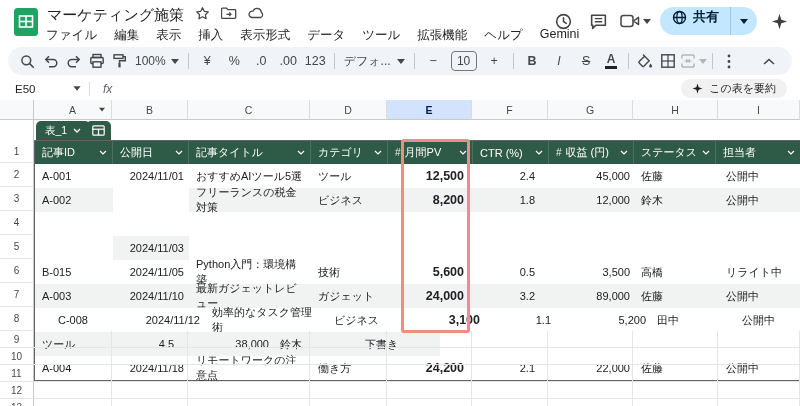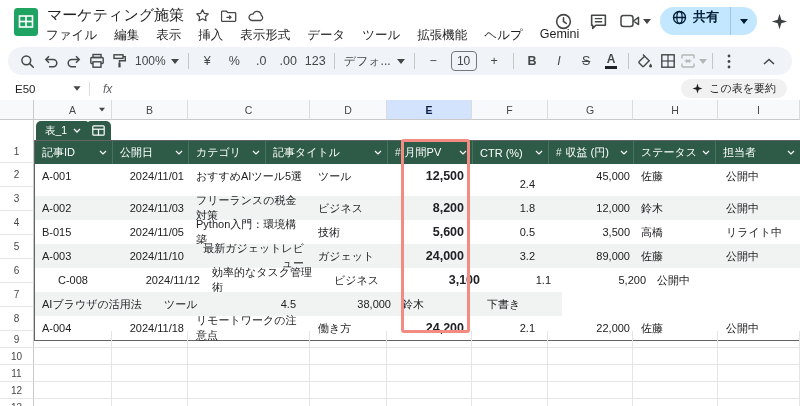--- a/index.html
+++ b/index.html
@@ -1,21 +1,21 @@
 <!DOCTYPE html>
 <html><head>
 <meta charset="utf-8">
 <style>
   html,body{margin:0;padding:0;background:#fff;}
   .app{position:relative;width:800px;height:406px;background:#fff;overflow:hidden;
        font-family:"Liberation Sans","DejaVu Sans",sans-serif;color:#1f1f1f;}
   svg{display:block;}
   
   .logo{position:absolute;left:13px;top:7px;}
-  .title-row{position:absolute;left:47px;top:6px;display:flex;align-items:center;gap:11px;}
+  .title-row{position:absolute;left:47px;top:6px;display:flex;align-items:flex-start;gap:11px;}
   .doc-title{font-size:15px;color:#1f1f1f;}
   .title-ic{color:#444746;}
   .menubar{position:absolute;left:44px;top:27px;display:flex;gap:13px;font-size:12.5px;color:#1f1f1f;}
   .menu-item{padding:0 2px;border-radius:4px;}
   .top-right{position:absolute;right:8px;top:6px;display:flex;align-items:center;gap:9px;height:30px;}
   .icon-btn{width:26px;height:26px;display:flex;align-items:center;justify-content:center;color:#444746;}
   .cam-wrap{display:flex;align-items:center;gap:3px;color:#444746;}
   .share{display:flex;align-items:center;height:28px;background:#c2e7ff;border-radius:14px;overflow:hidden;}
   .share-main{display:flex;align-items:center;gap:6px;padding:0 11px 8px 12px;height:100%;}
   .share-label{font-size:13px;color:#001d35;font-weight:bold;}
@@ -342,28 +342,28 @@
             <svg width="8" height="5" viewBox="0 0 8 5" class="chev">
               <path d="M1 1l3 3 3-3" fill="none" stroke="#fff" stroke-width="1.2"></path>
             </svg>
           </div>
           <div class="th" style="width: 76px;">
             <span>公開日</span>
             <svg width="8" height="5" viewBox="0 0 8 5" class="chev">
               <path d="M1 1l3 3 3-3" fill="none" stroke="#fff" stroke-width="1.2"></path>
             </svg>
           </div>
+          <div class="th" style="width: 122px;">
+            <span>記事タイトル</span>
+            <svg width="8" height="5" viewBox="0 0 8 5" class="chev">
+              <path d="M1 1l3 3 3-3" fill="none" stroke="#fff" stroke-width="1.2"></path>
+            </svg>
+          </div>
           <div class="th" style="width: 77px;">
             <span>カテゴリ</span>
-            <svg width="8" height="5" viewBox="0 0 8 5" class="chev">
-              <path d="M1 1l3 3 3-3" fill="none" stroke="#fff" stroke-width="1.2"></path>
-            </svg>
-          </div>
-          <div class="th" style="width: 122px;">
-            <span>記事タイトル</span>
             <svg width="8" height="5" viewBox="0 0 8 5" class="chev">
               <path d="M1 1l3 3 3-3" fill="none" stroke="#fff" stroke-width="1.2"></path>
             </svg>
           </div>
           <div class="th" style="width: 85px;">
             <span class="typ">#</span>
             <span>月間PV</span>
             <svg width="8" height="5" viewBox="0 0 8 5" class="chev">
               <path d="M1 1l3 3 3-3" fill="none" stroke="#fff" stroke-width="1.2"></path>
             </svg>
@@ -394,28 +394,28 @@
             </svg>
           </div>
         </div>
       <div id="tblrows">
           <div class="trow plain">
             <div class="td" style="width: 78px;">A-001</div>
             <div class="td r" style="width: 76px; padding-right: 5px;">2024/11/01</div>
             <div class="td" style="width: 122px;">おすすめAIツール5選</div>
             <div class="td" style="width: 77px;">ツール</div>
             <div class="td pv" style="width: 85px;">12,500</div>
-            <div class="td r" style="width: 76px; padding-right: 14px; margin-top: 8px;">2.4</div>
+            <div class="td r" style="width: 76px; padding-right: 14px;">2.4</div>
             <div class="td r" style="width: 85px; padding-right: 4px;">45,000</div>
             <div class="td" style="width: 85px;">佐藤</div>
             <div class="td" style="width: 82px;">公開中</div>
           </div>
           <div class="trow band">
             <div class="td" style="width: 78px;">A-002</div>
-            <div class="td r" style="width: 76px; padding-right: 5px;">2024/11/03</div>
+            <div class="td r" style="width: 76px; padding-right: 5px; margin-top: 48px;">2024/11/03</div>
             <div class="td" style="width: 122px;">フリーランスの税金対策</div>
             <div class="td" style="width: 77px;">ビジネス</div>
             <div class="td pv" style="width: 85px;">8,200</div>
             <div class="td r" style="width: 76px; padding-right: 14px;">1.8</div>
             <div class="td r" style="width: 85px; padding-right: 4px;">12,000</div>
             <div class="td" style="width: 85px;">鈴木</div>
             <div class="td" style="width: 82px;">公開中</div>
           </div>
           <div class="trow plain">
             <div class="td" style="width: 78px;">B-015</div>
@@ -424,40 +424,40 @@
             <div class="td" style="width: 77px;">技術</div>
             <div class="td pv" style="width: 85px;">5,600</div>
             <div class="td r" style="width: 76px; padding-right: 14px;">0.5</div>
             <div class="td r" style="width: 85px; padding-right: 4px;">3,500</div>
             <div class="td" style="width: 85px;">高橋</div>
             <div class="td" style="width: 82px;">リライト中</div>
           </div>
           <div class="trow band">
             <div class="td" style="width: 78px;">A-003</div>
             <div class="td r" style="width: 76px; padding-right: 5px;">2024/11/10</div>
-            <div class="td" style="width: 122px; text-align: right;">最新ガジェットレビュー</div>
+            <div class="td" style="width: 122px;">最新ガジェットレビュー</div>
             <div class="td" style="width: 77px;">ガジェット</div>
             <div class="td pv" style="width: 85px;">24,000</div>
             <div class="td r" style="width: 76px; padding-right: 14px;">3.2</div>
             <div class="td r" style="width: 85px; padding-right: 4px;">89,000</div>
             <div class="td" style="width: 85px;">佐藤</div>
             <div class="td" style="width: 82px;">公開中</div>
           </div>
           <div class="trow plain">
             <div class="td" style="width: 78px; margin-left: 16px;">C-008</div>
             <div class="td r" style="width: 76px; padding-right: 5px;">2024/11/12</div>
             <div class="td" style="width: 122px;">効率的なタスク管理術</div>
             <div class="td" style="width: 77px;">ビジネス</div>
             <div class="td pv" style="width: 85px;">3,100</div>
             <div class="td r" style="width: 76px; padding-right: 14px;">1.1</div>
             <div class="td r" style="width: 85px; padding-right: 4px;">5,200</div>
+            <div class="td" style="width: 85px;">田中</div>
             <div class="td" style="width: 82px;">公開中</div>
           </div>
           <div class="trow band">
-            <div class="td" style="width: 122px;">AIブラウザの活用法</div>
             <div class="td" style="width: 77px;">ツール</div>
             <div class="td r" style="width: 76px; padding-right: 14px;">4.5</div>
             <div class="td r" style="width: 85px; padding-right: 4px;">38,000</div>
             <div class="td" style="width: 85px;">鈴木</div>
             <div class="td" style="width: 82px;">下書き</div>
           </div>
           <div class="trow plain">
             <div class="td" style="width: 78px;">A-004</div>
             <div class="td r" style="width: 76px; padding-right: 5px;">2024/11/18</div>
             <div class="td" style="width: 122px;">リモートワークの注意点</div>

